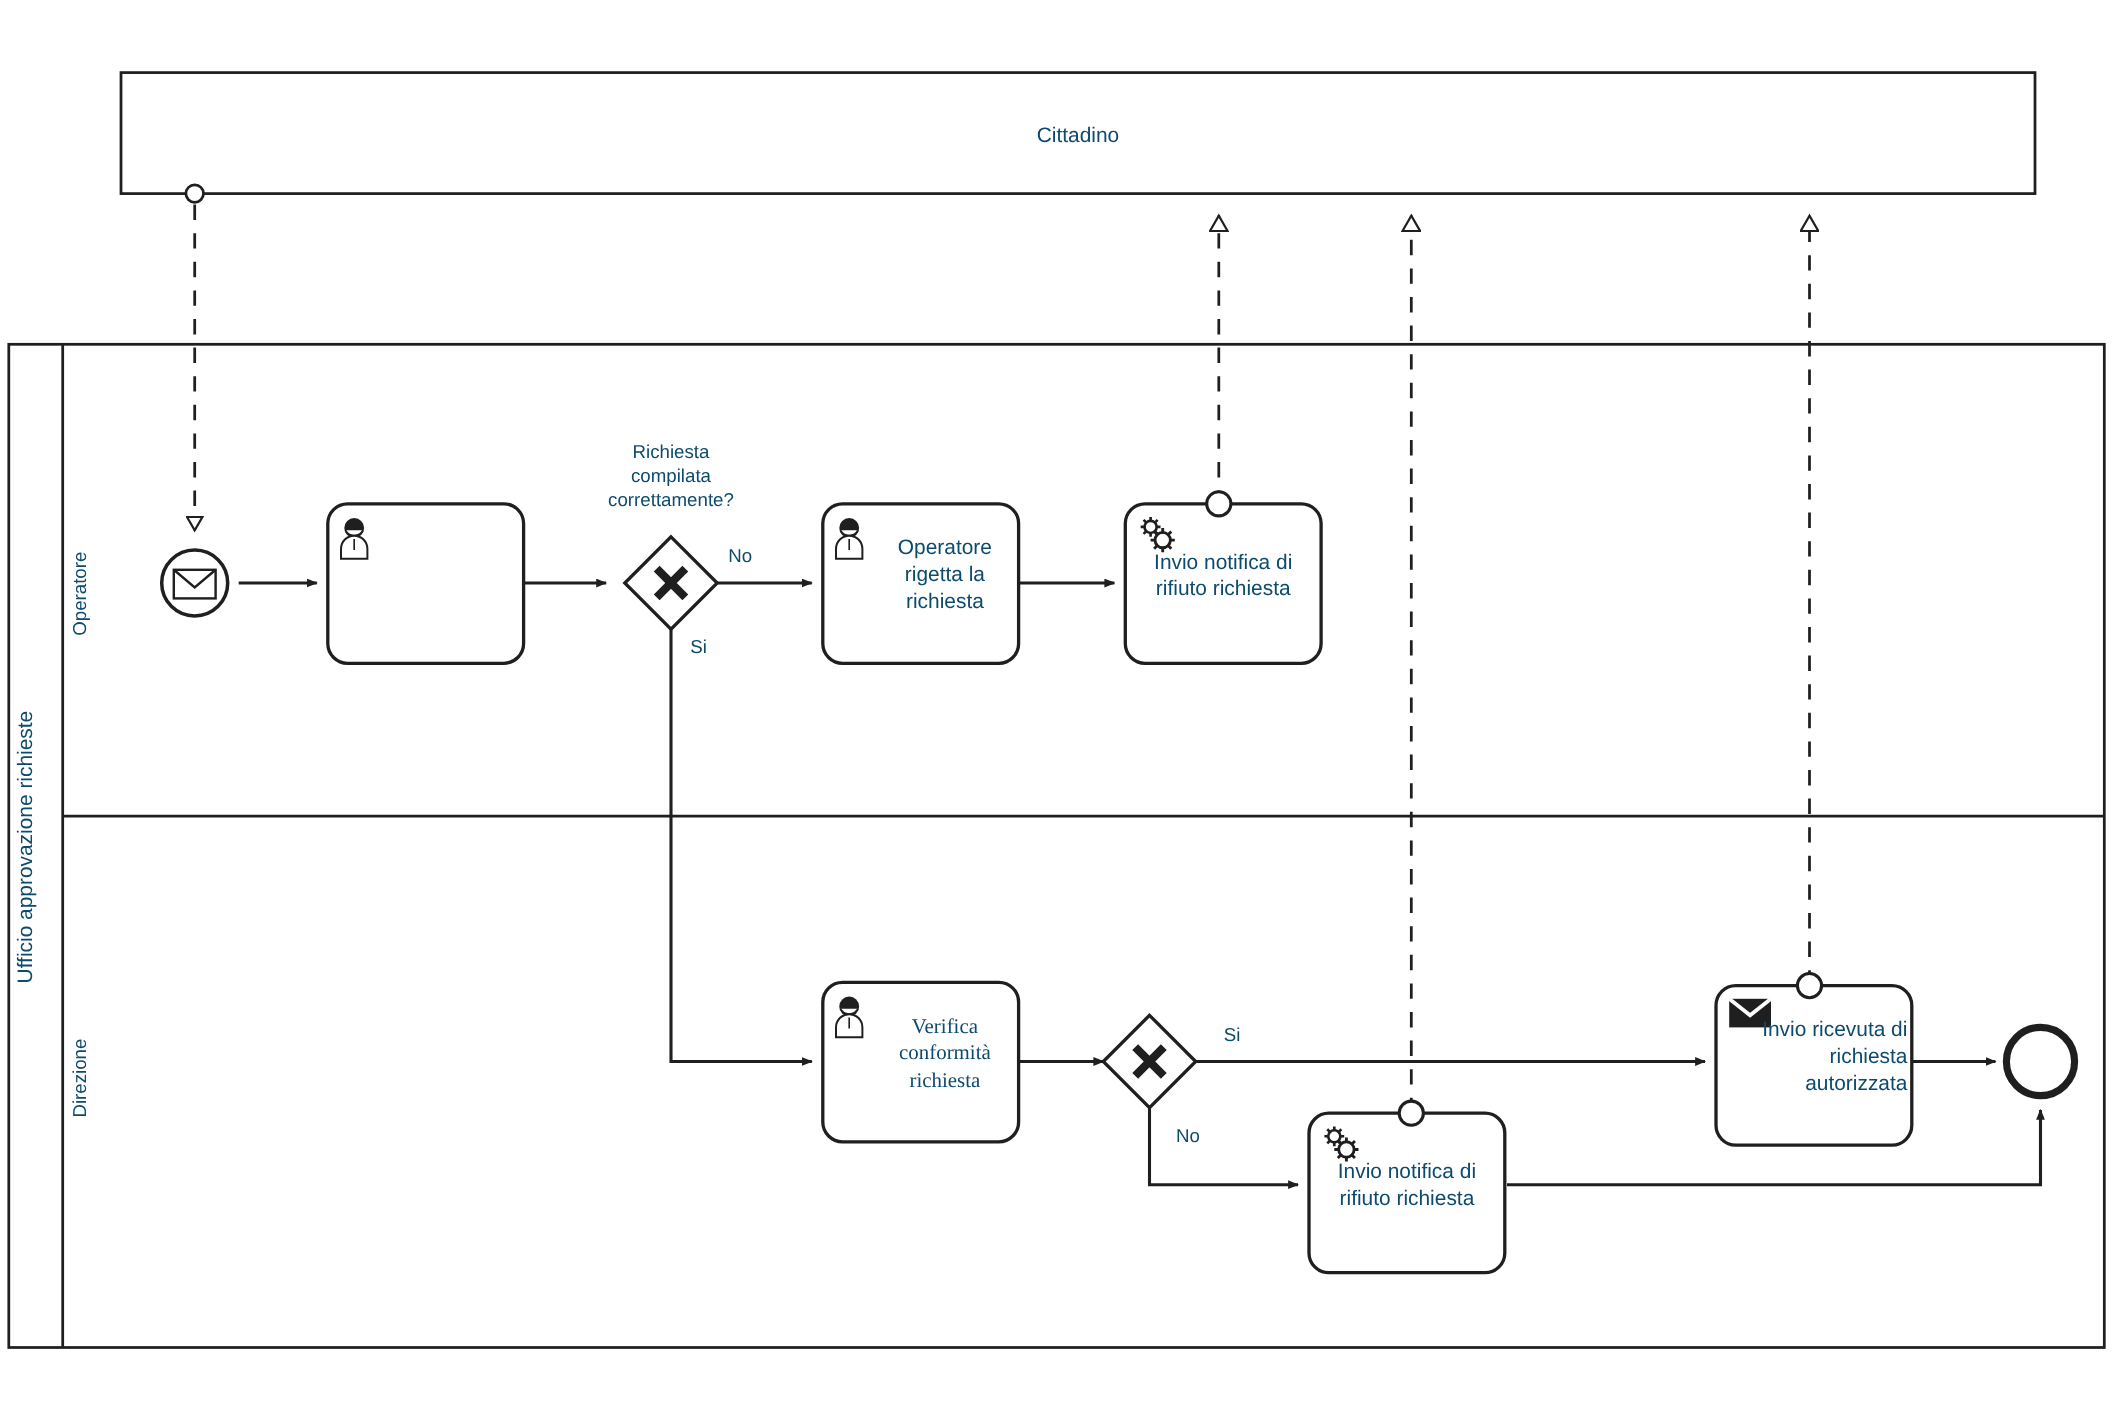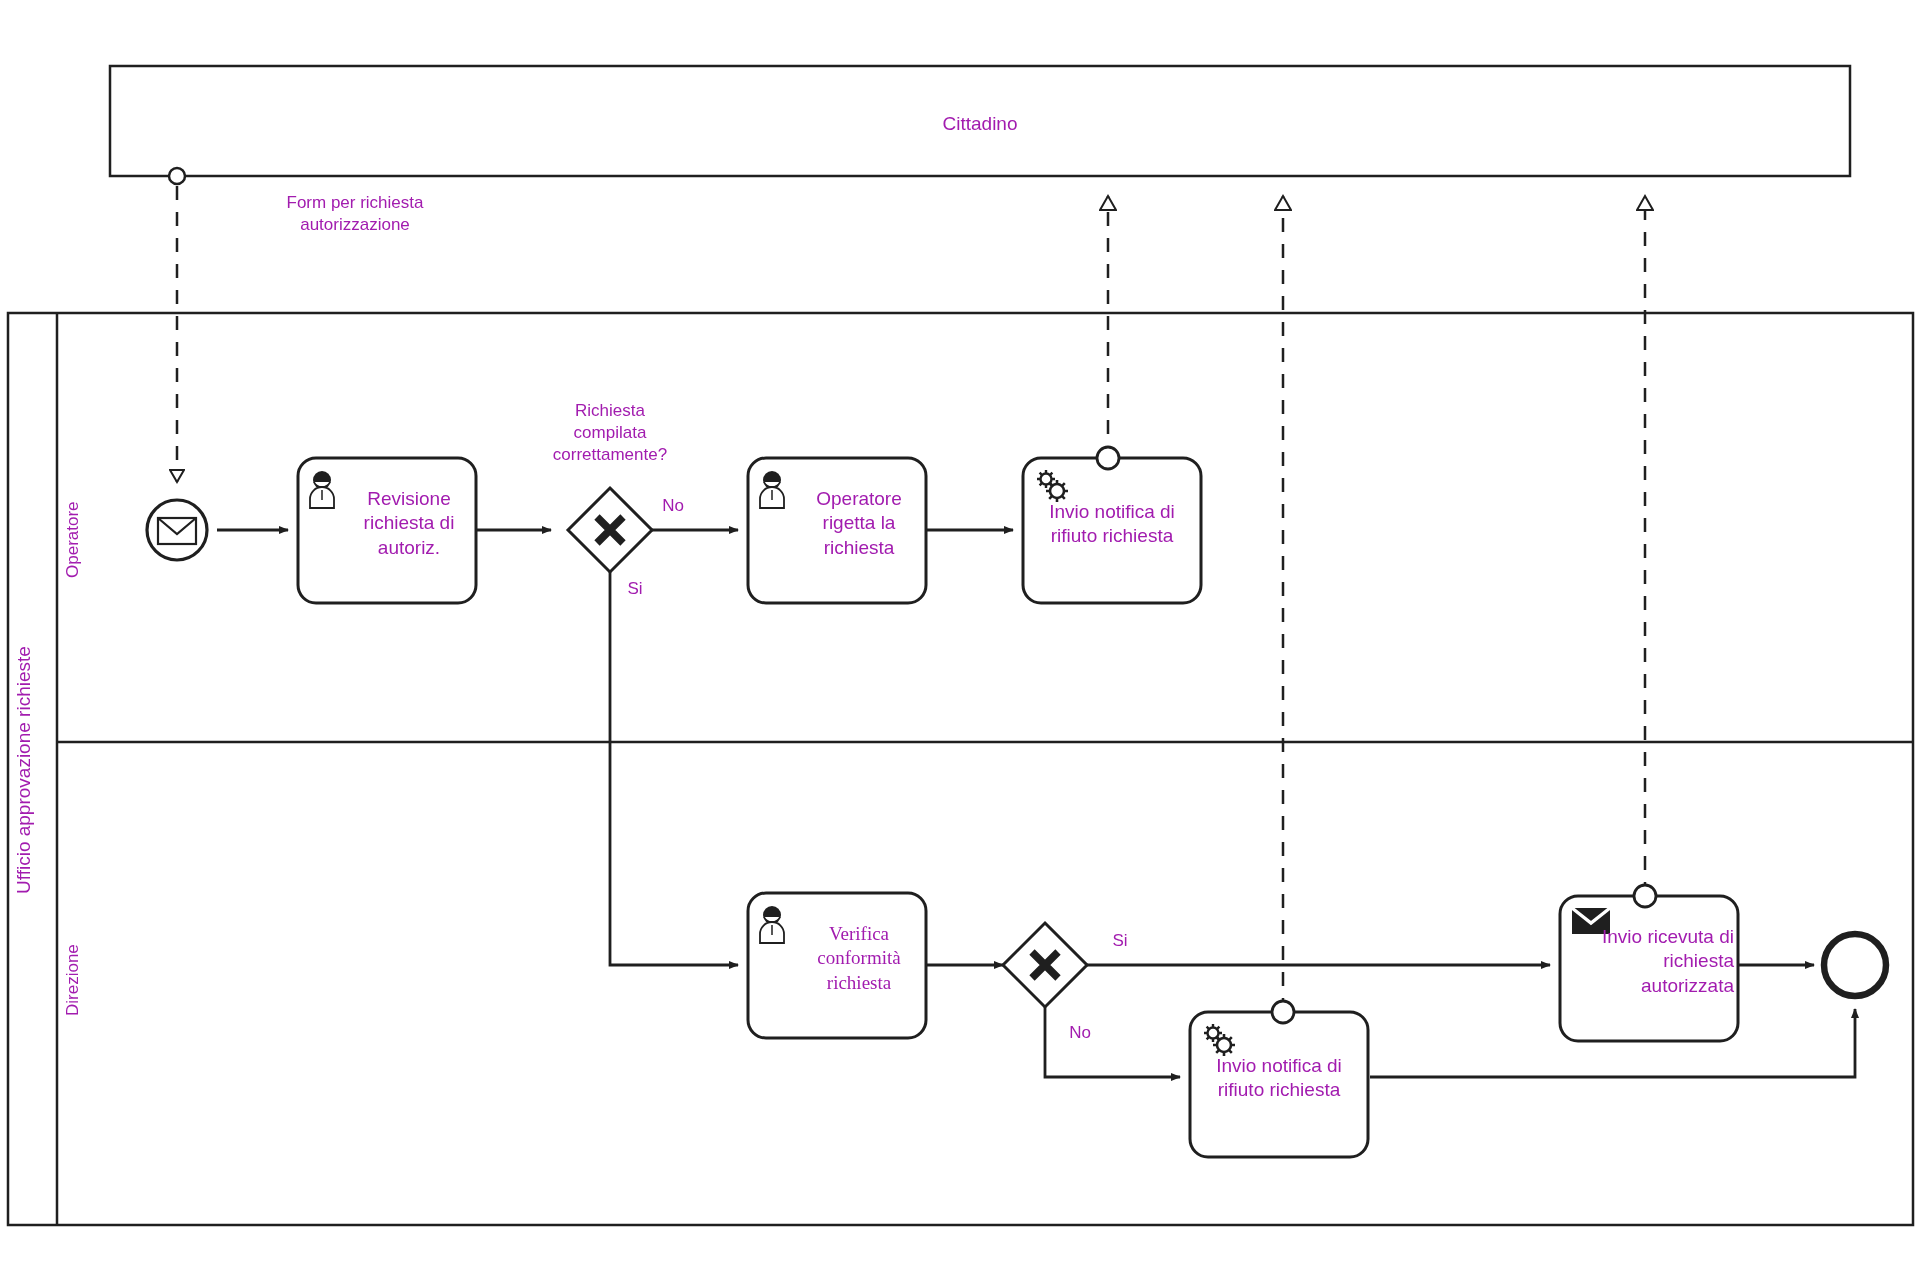--- a/index.html
+++ b/index.html
@@ -1,20 +1,20 @@
 <!DOCTYPE html>
 <html><head>
 <meta charset="utf-8">
 <title>BPMN</title>
 <style>
   html,body{margin:0;padding:0;background:#ffffff;}
   body{width:1920px;height:1280px;font-family:"Liberation Sans",sans-serif;color:#1a1a1a;overflow:hidden;}
   #canvas{position:relative;width:1920px;height:1280px;}
   svg#diagram{position:absolute;top:0;left:0;width:1920px;height:1280px;}
-  .lbl{position:absolute;font-family:"Liberation Sans",sans-serif;color:#a21caf;text-align:center;line-height:1.28;white-space:pre-line;}
+  .lbl{position:absolute;font-family:"Liberation Sans",sans-serif;color:#0c4a6e;text-align:center;line-height:1.28;white-space:pre-line;}
   .task-lbl{font-size:19px;}
   .gw-lbl{font-size:17px;}
   .flow-lbl{font-size:17px;}
   .pool-lbl{font-size:19px;}
   .lane-lbl{font-size:17px;transform-origin:center center;}
   .vert{writing-mode:vertical-rl;transform:rotate(180deg);}
 </style>
 </head>
 <body>
 
@@ -183,26 +183,21 @@
 </svg>
 
 <div class="lbl pool-lbl" style="left:860px;top:112px;width:240px;">Cittadino</div>
 
 <div class="lbl pool-lbl vert" style="left:12px;top:490px;width:40px;height:560px;">Ufficio approvazione richieste</div>
 
 <div class="lbl lane-lbl vert" style="left:62px;top:470px;width:38px;height:140px;">Operatore</div>
 
 <div class="lbl lane-lbl vert" style="left:62px;top:910px;width:38px;height:140px;">Direzione</div>
 
-<div class="lbl flow-lbl" style="left:230px;top:192px;width:250px;text-align:center;">Form per richiesta
-autorizzazione</div>
-
-<div class="lbl task-lbl" style="left:336px;top:487px;width:146px;">Revisione
-richiesta di
-autoriz.</div>
+
 
 <div class="lbl task-lbl" style="left:786px;top:487px;width:146px;">Operatore
 rigetta la
 richiesta</div>
 
 <div class="lbl task-lbl" style="left:1028px;top:500px;width:168px;">Invio notifica di
 rifiuto richiesta</div>
 
 <div class="lbl task-lbl" style="left:786px;top:922px;width:146px;font-family:Liberation Serif, serif;">Verifica
 conformità

